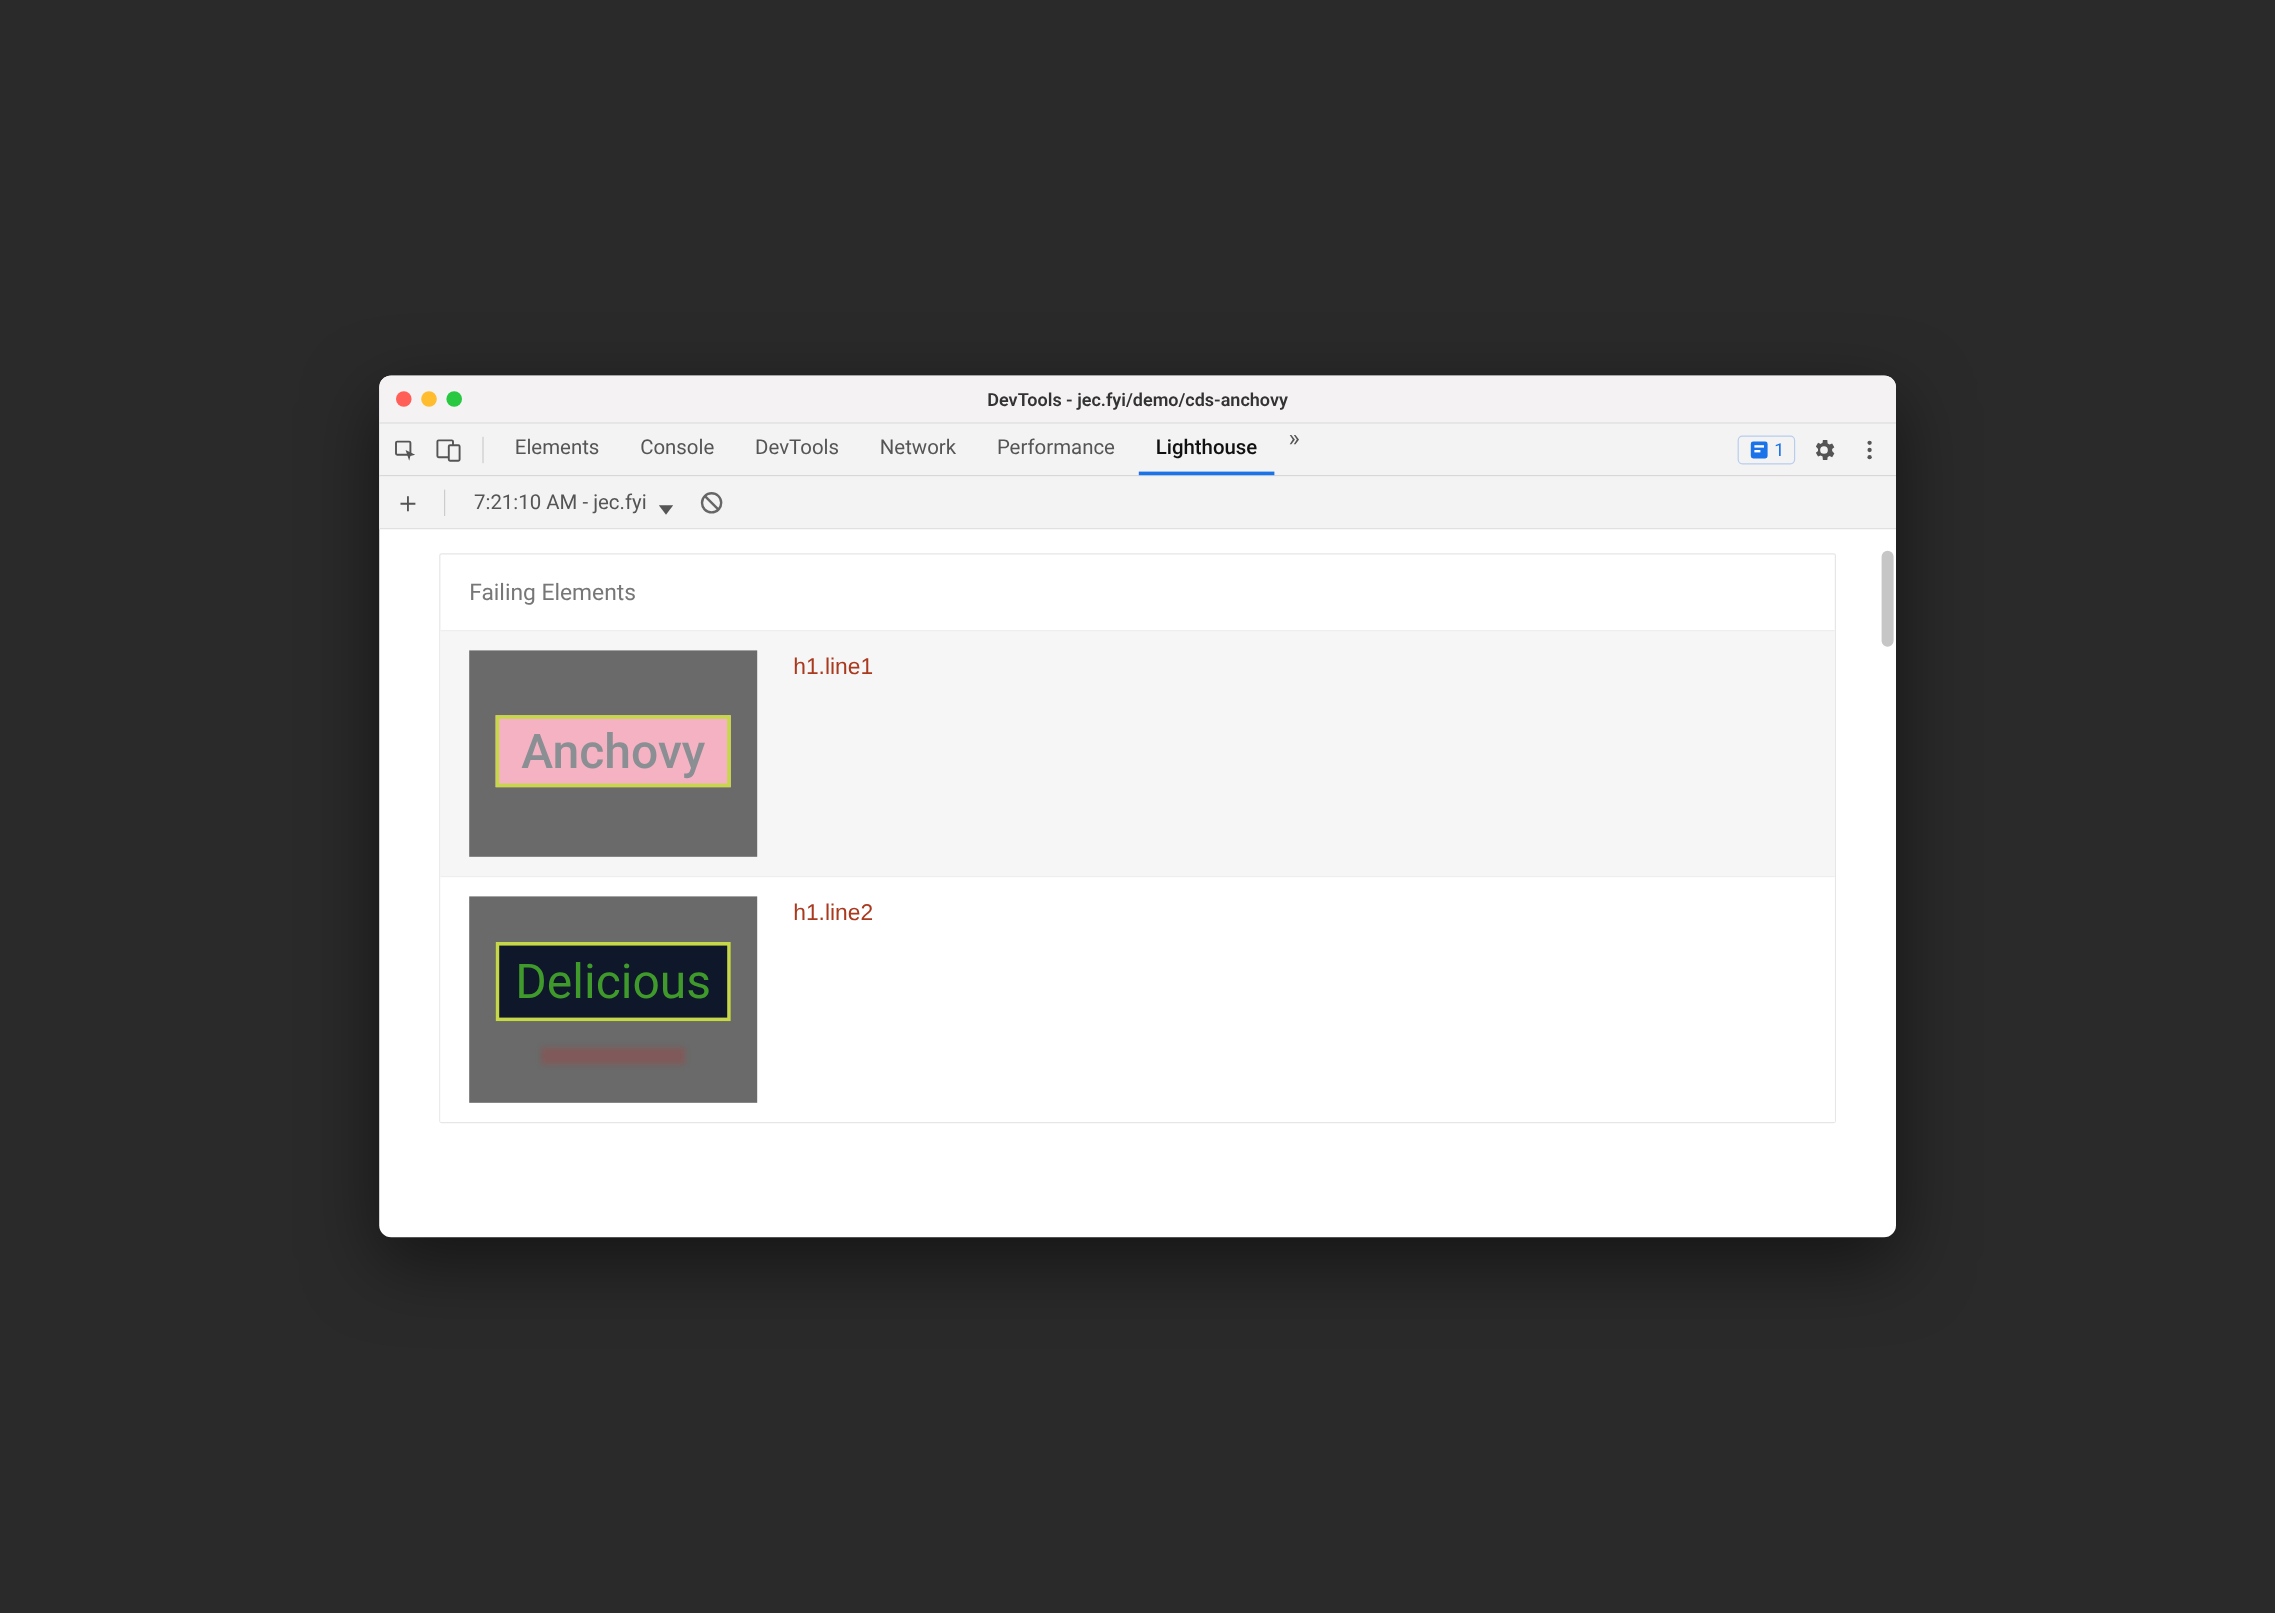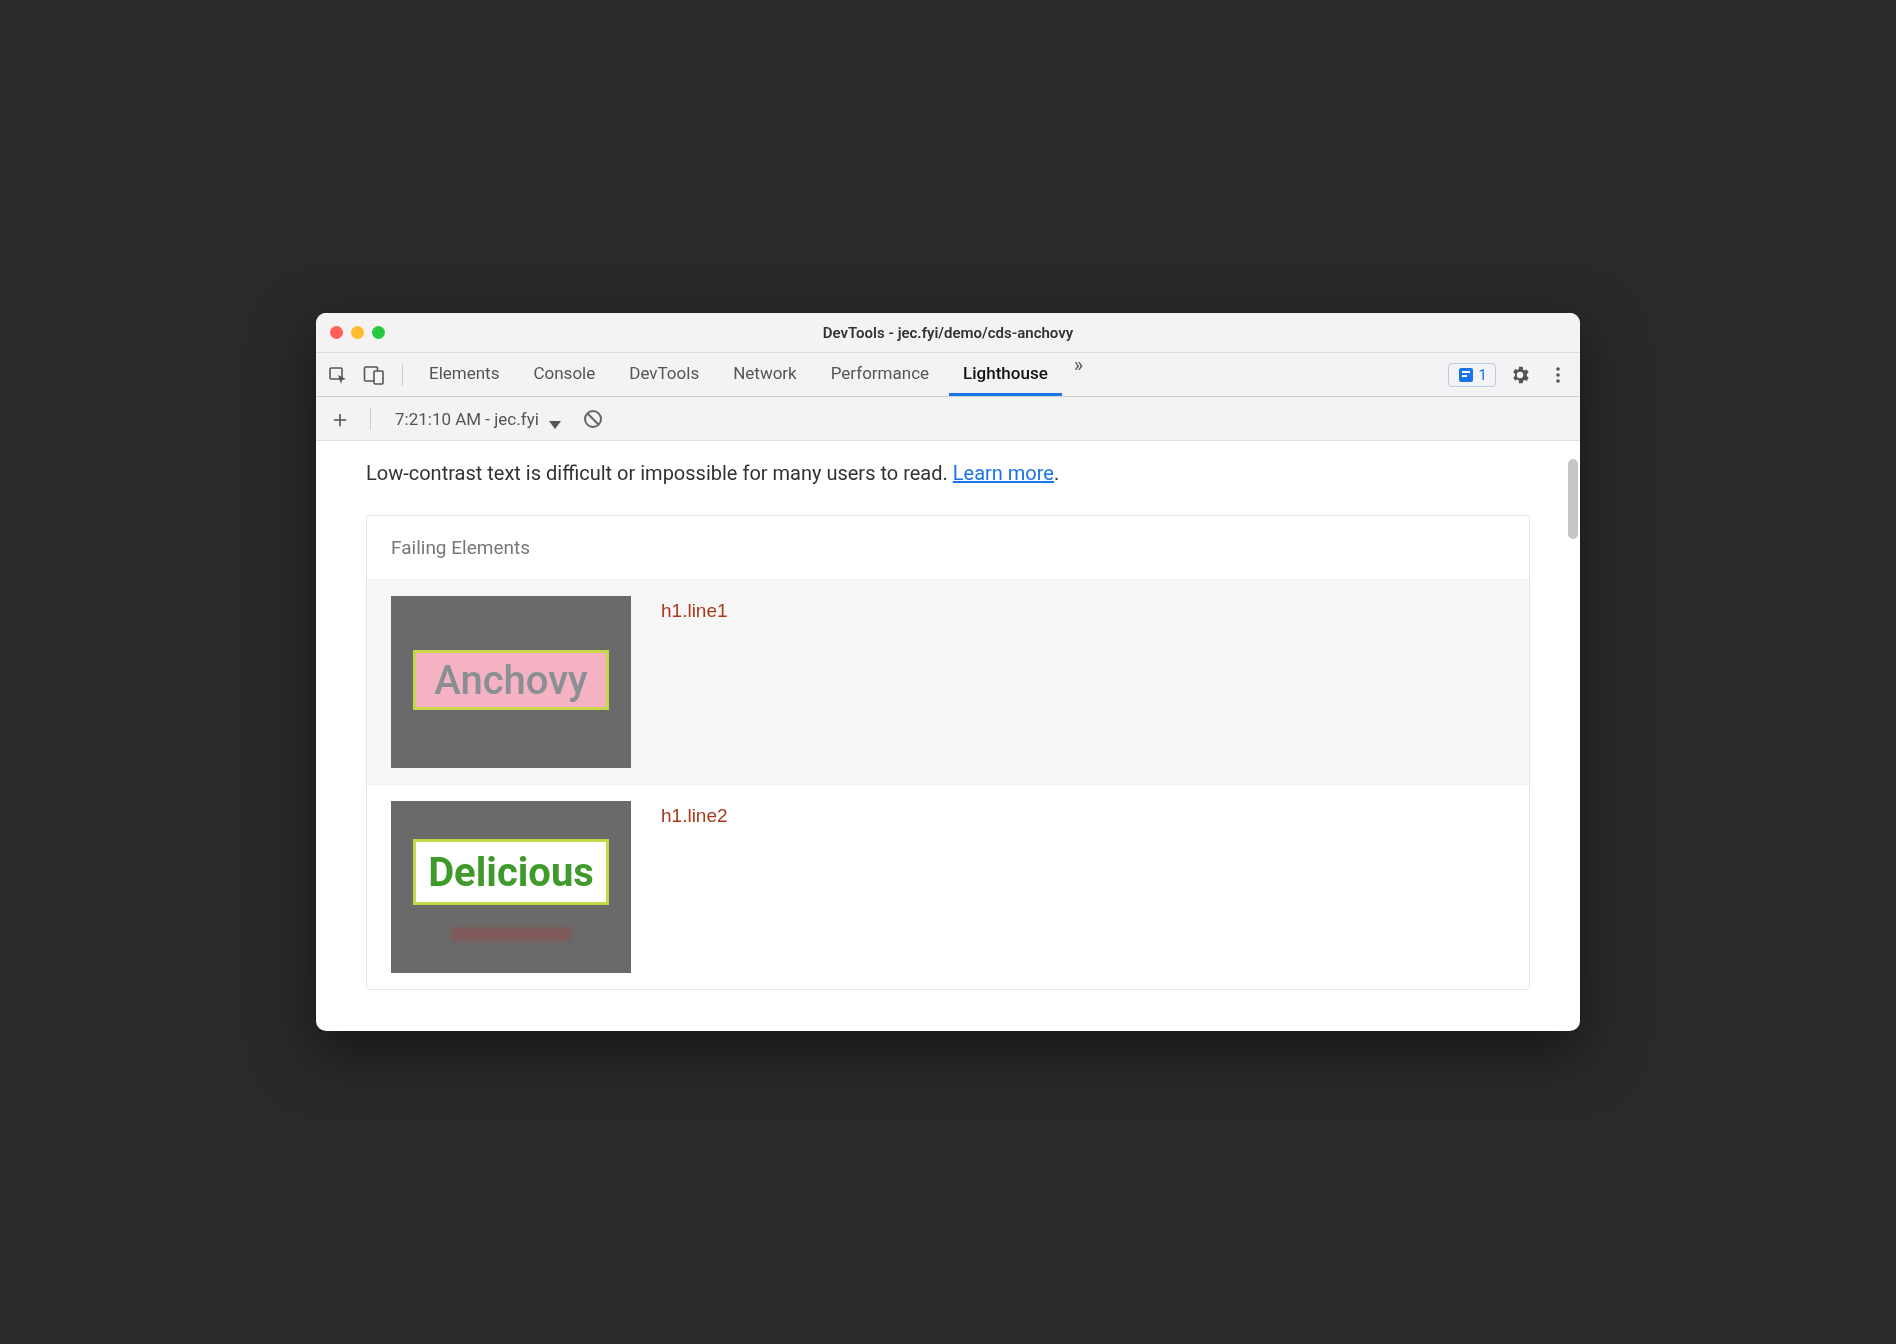--- a/index.html
+++ b/index.html
@@ -186,23 +186,23 @@
     filter: blur(0.3px);
   }
   .thumb1 .hl {
     left: 22px; top: 54px; width: 196px; height: 60px;
     background: #f5b2c2;
     display:flex;align-items:center;justify-content:center;
     font-size: 40px; color: #8a8f93; font-weight: 500;
   }
   .thumb2 .hl {
     left: 22px; top: 38px; width: 196px; height: 66px;
-    background: #ffffff;
+    background: #0f172a;
     display:flex;align-items:center;justify-content:center;
-    font-size: 40px; color: #3f9a2b; font-weight: 700;
+    font-size: 40px; color: #3f9a2b; font-weight: 400;
   }
   .thumb2 .sub {
     position:absolute; left:60px; top:126px; width:120px; height:14px; background: rgba(170,60,60,0.35); filter: blur(2px);
   }
   .selector-text {
     font-family: Liberation Sans, sans-serif;
     font-size: 19px;
     color: #aa3a1f;
     padding-top: 4px;
   }
@@ -287,23 +287,20 @@
     <div class="icon-btn clear-icon">
       <svg width="22" height="22" viewBox="0 0 22 22" fill="none" stroke="#666" stroke-width="2">
         <circle cx="11" cy="11" r="8"></circle>
         <line x1="5.5" y1="5.5" x2="16.5" y2="16.5"></line>
       </svg>
     </div>
   </div>
 
 
   <div class="content">
-    <p class="intro-line">
-      <span>Low-contrast text is difficult or impossible for many users to read. </span><a href="#">Learn more</a><span>.</span>
-    </p>
 
     <div class="failing-box">
       <div class="failing-header">Failing Elements</div>
 
       <div class="failing-row">
         <div class="thumb thumb1">
           <div class="hl">Anchovy</div>
         </div>
         <div class="selector-text">h1.line1</div>
       </div>

